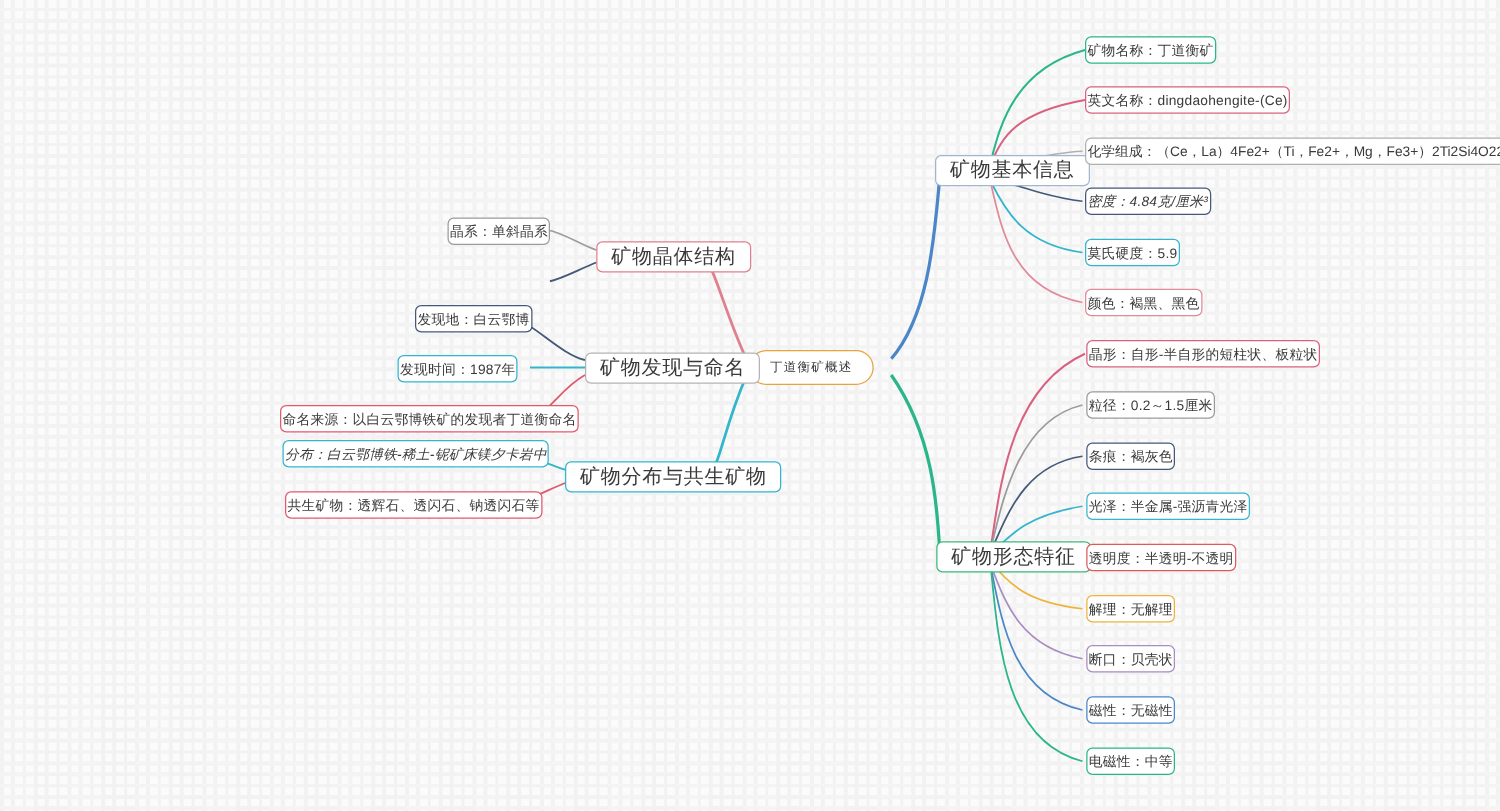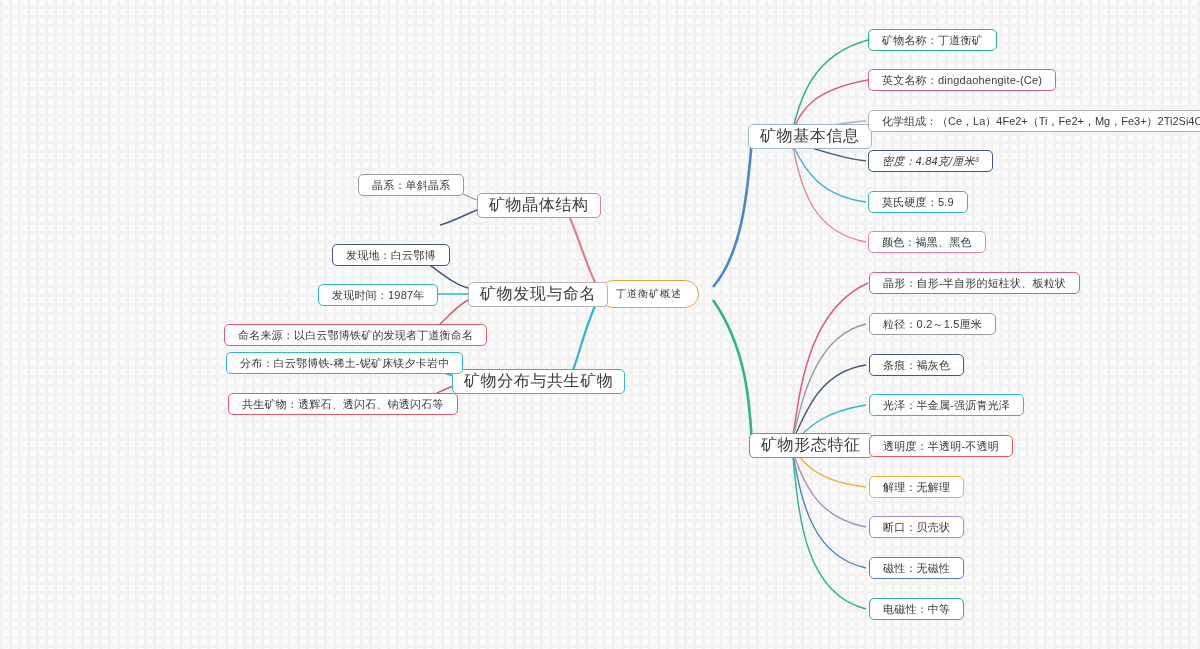--- a/index.html
+++ b/index.html
@@ -38,21 +38,21 @@
   }
   .node{
     position:absolute;
     box-sizing:border-box;
     background:#ffffff;
     border:1px solid #bfc3c9;
     border-radius:5px;
     color:#3a3a3a;
     white-space:nowrap;
     display:flex;align-items:center;justify-content:center;
-    padding:0 13px;
+    padding:0 1px;
     height:22px;
     font-size:11.5px;
     letter-spacing:0.2px;
   }
   .node.root{
     height:28px;
     font-size:10px;
     border:1.4px solid #e8a33d;
     border-radius:14px;
     color:#333;
@@ -186,19 +186,19 @@
   <div class="node leaf" style="left:318px;top:284px;border-color:#33b5cc;">
     <span>发现时间：1987年</span>
   </div>
   <div class="node leaf" style="left:224px;top:324px;border-color:#e05a6e;">
     <span>命名来源：以白云鄂博铁矿的发现者丁道衡命名</span>
   </div>
 
   <div class="node branch" style="left:452px;top:369px;border-color:#33b5cc;">
     <span>矿物分布与共生矿物</span>
   </div>
-  <div class="node leaf" style="left:226px;top:352px;border-color:#33b5cc;">
+  <div class="node leaf" style="left:226px;top:352px;border-color:#33b5cc;font-style:italic;">
     <span>分布：白云鄂博铁-稀土-铌矿床镁夕卡岩中</span>
   </div>
   <div class="node leaf" style="left:228px;top:393px;border-color:#e05a6e;">
     <span>共生矿物：透辉石、透闪石、钠透闪石等</span>
   </div>
 </div>
 
 </body></html>

